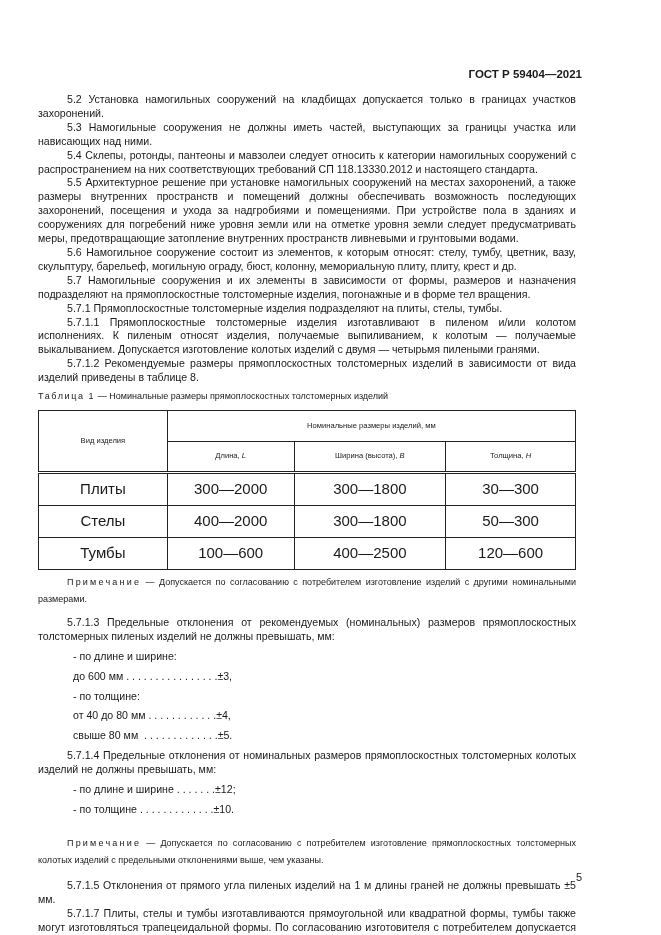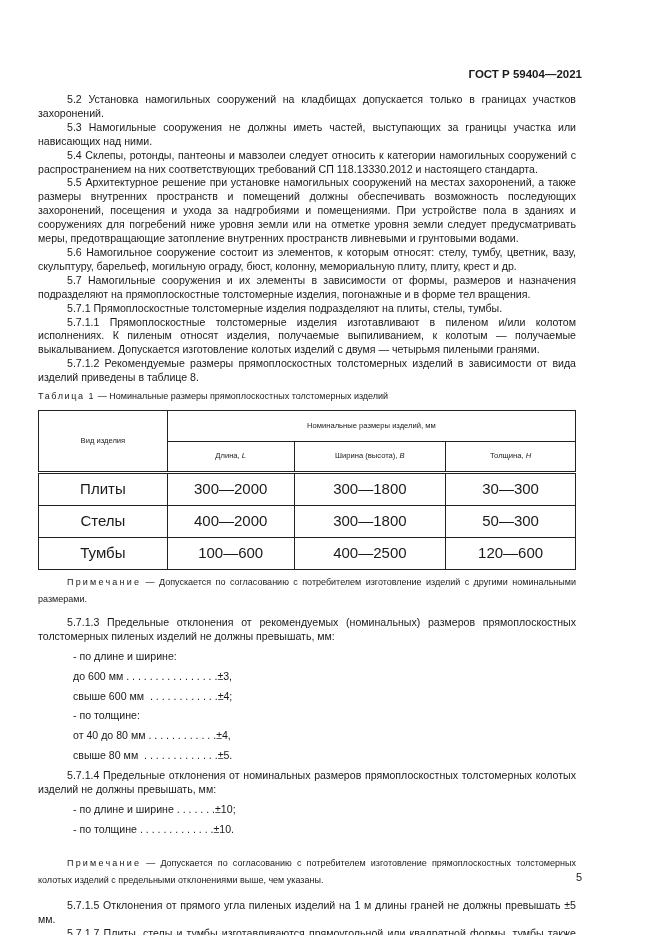--- a/index.html
+++ b/index.html
@@ -81,27 +81,26 @@
   </tbody>
     </table>
 
   <p class="note"><span class="spaced">Примечание</span><span> — Допускается по согласованию с потребителем изготовление изделий с другими номинальными размерами.</span></p>
 
   <div class="gap8"></div>
 
   <p class="p">5.7.1.3 Предельные отклонения от рекомендуемых (номинальных) размеров прямоплоскостных толстомерных пиленых изделий не должны превышать, мм:</p>
   <p class="list-line">- по длине и ширине:</p>
   <p class="list-line">до 600 мм . . . . . . . . . . . . . . . .±3,</p>
-  <p class="list-line">свыше 600 мм  . . . . . . . . . . . .±4;</p>
   <p class="list-line">- по толщине:</p>
   <p class="list-line">от 40 до 80 мм . . . . . . . . . . . .±4,</p>
   <p class="list-line">свыше 80 мм  . . . . . . . . . . . . .±5.</p>
 
   <p class="p">5.7.1.4 Предельные отклонения от номинальных размеров прямоплоскостных толстомерных колотых изделий не должны превышать, мм:</p>
-  <p class="list-line">- по длине и ширине . . . . . . .±10;</p>
+  <p class="list-line">- по длине и ширине . . . . . . .±12;</p>
   <p class="list-line">- по толщине . . . . . . . . . . . . .±10.</p>
 
   <div class="gap8"></div>
   <p class="note"><span class="spaced">Примечание</span><span> — Допускается по согласованию с потребителем изготовление прямоплоскостных толстомерных колотых изделий с предельными отклонениями выше, чем указаны.</span></p>
   <div class="gap10"></div>
 
   <p class="p">5.7.1.5 Отклонения от прямого угла пиленых изделий на 1 м длины граней не должны превышать ±5 мм.</p>
   <p class="p">5.7.1.7 Плиты, стелы и тумбы изготавливаются прямоугольной или квадратной формы, тумбы также могут изготовляться трапецеидальной формы. По согласованию изготовителя с потребителем допускается изготовление криволинейных изделий по заказанной спецификации, а также элементов со скругленными торцами, с фаской, галтелью шириной до 5 см, с крепежными отверстиями и пазами.</p>
 </div>
 

